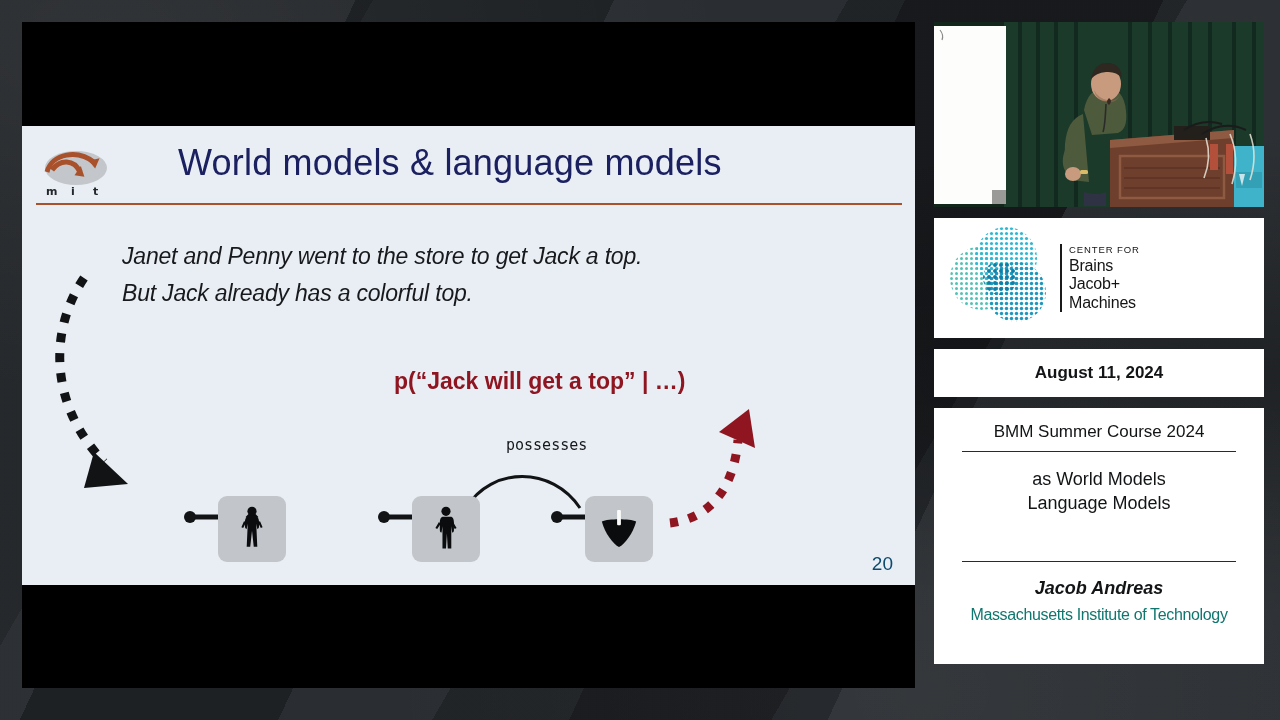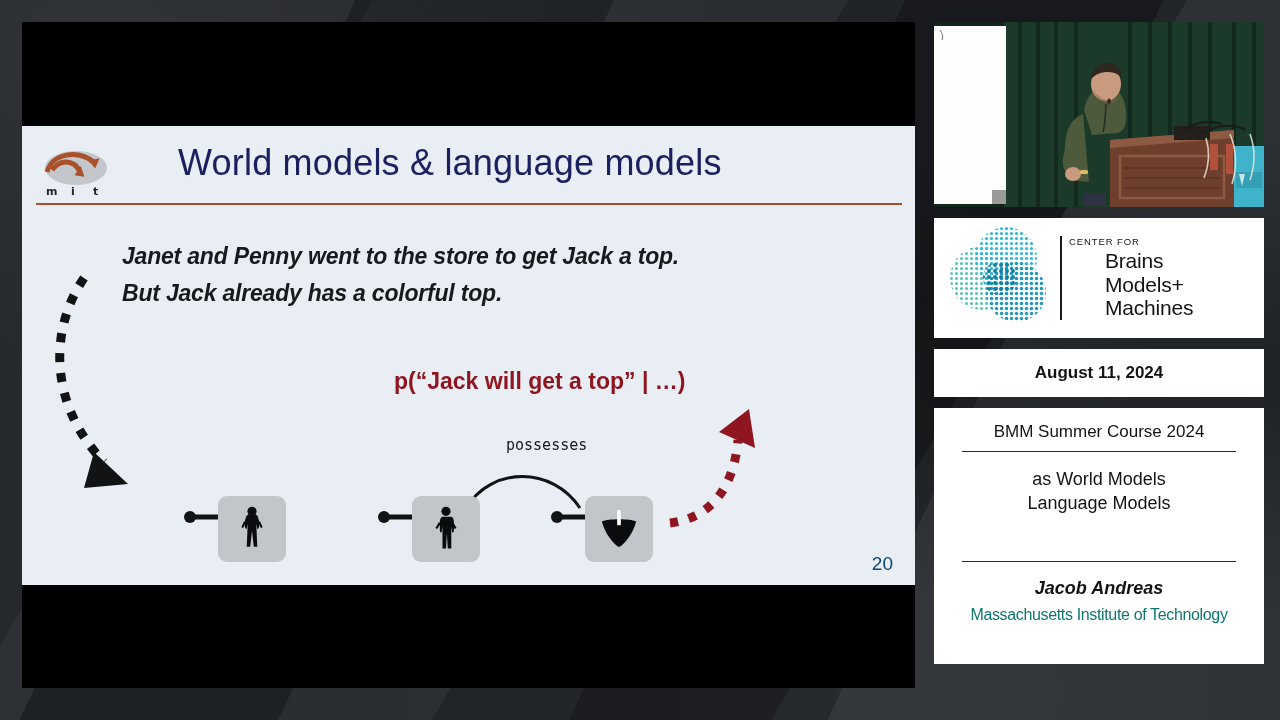--- a/index.html
+++ b/index.html
@@ -45,21 +45,21 @@
   .title-rule {
     position:absolute; left:14px; top:77px; width:866px; height:2px;
     background:#a8512b;
   }
   
   .mit-logo { position:absolute; left:16px; top:20px; width:76px; height:52px; }
 
   
   .story {
     position:absolute; left:100px; top:112px; width:740px;
-    font-style:italic; font-weight:bold; font-size:23px; color:#17191c;
+    font-style:italic; font-weight:normal; font-size:23px; color:#17191c;
     line-height:1.62; letter-spacing:-0.2px;
   }
   .story div { white-space:nowrap; }
 
   
   .prob {
     position:absolute; left:372px; top:242px;
     font-weight:bold; font-size:23px; color:#8f1621;
     white-space:nowrap;
   }
@@ -89,21 +89,21 @@
 
   #video-panel { height:185px; overflow:hidden; background:#0b0d0a; }
   #logo-panel  { height:120px; display:flex; align-items:center; padding:6px 10px; }
   #date-panel  { height:48px; display:flex; align-items:center; justify-content:center; }
   #info-panel  { height:256px; padding:14px 22px 10px; }
 
   .date-text { font-size:17px; font-weight:bold; color:#121416;text-align:right; }
 
   .cbmm-text { margin-left:4px; border-left:2px solid #1a1a1a; padding-left:7px; }
   .cbmm-kicker { font-size:9.5px; letter-spacing:0.9px; color:#141414; margin-bottom:2px; }
-  .cbmm-word { font-size:21px; color:#141414; line-height:1.13; letter-spacing:-0.2px;margin-left:36px; }
+  .cbmm-word { font-size:16px; color:#141414; line-height:1.13; letter-spacing:-0.2px; }
 
   .course-line { text-align:center; font-size:17px; color:#121416; }
   .info-rule { height:1px; background:#2a2a2a; margin:9px 6px; }
   .talk-title { text-align:center; font-size:18px; color:#121416; line-height:1.32; }
   .speaker { text-align:center; font-size:18px; font-weight:bold; font-style:italic; color:#121416; margin-top:4px; }
   .affil { text-align:center; font-size:16px; color:#0f766e; margin-top:7px; letter-spacing:-0.35px; }
 </style>
 </head>
 <body>
 
@@ -278,21 +278,21 @@
         </pattern>
       </defs>
       <circle cx="38" cy="52" r="32" fill="url(#dotA)"></circle>
       <circle cx="62" cy="32" r="31" fill="url(#dotB)"></circle>
       <circle cx="72" cy="66" r="30" fill="url(#dotC)"></circle>
       <circle cx="56" cy="52" r="17" fill="url(#dotD)"></circle>
     </svg>
     <div class="cbmm-text">
       <div class="cbmm-kicker">CENTER FOR</div>
       <div class="cbmm-word">Brains</div>
-      <div class="cbmm-word">Models+</div>
+      <div class="cbmm-word">Jacob+</div>
       <div class="cbmm-word">Machines</div>
     </div>
   </div>
 
   <div class="panel" id="date-panel">
     <div class="date-text">August 11, 2024</div>
   </div>
 
   <div class="panel" id="info-panel">
     <div class="course-line">BMM Summer Course 2024</div>

